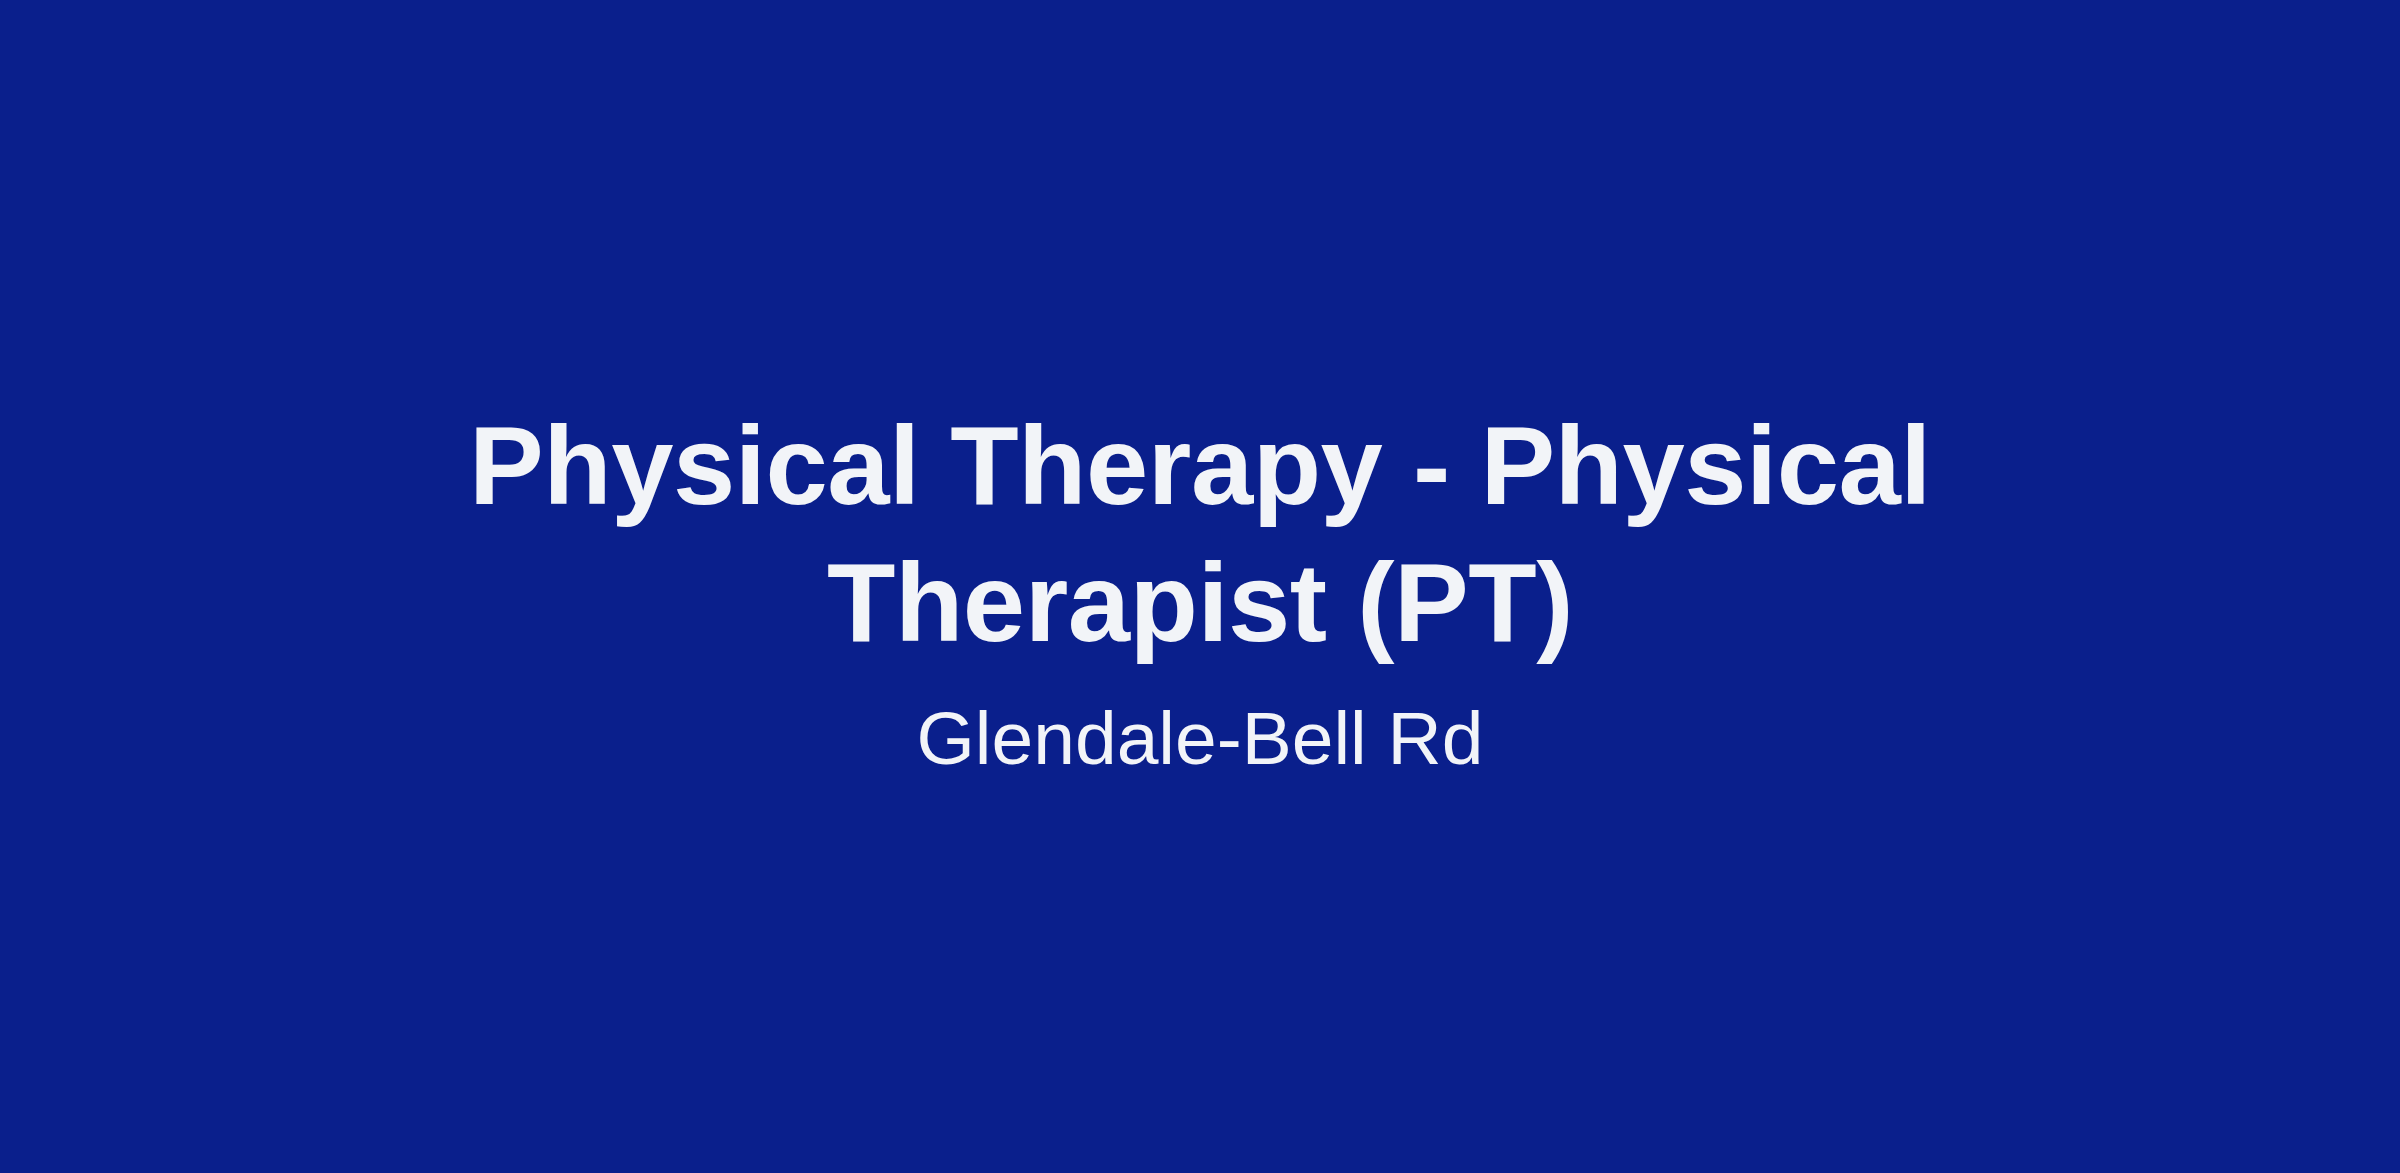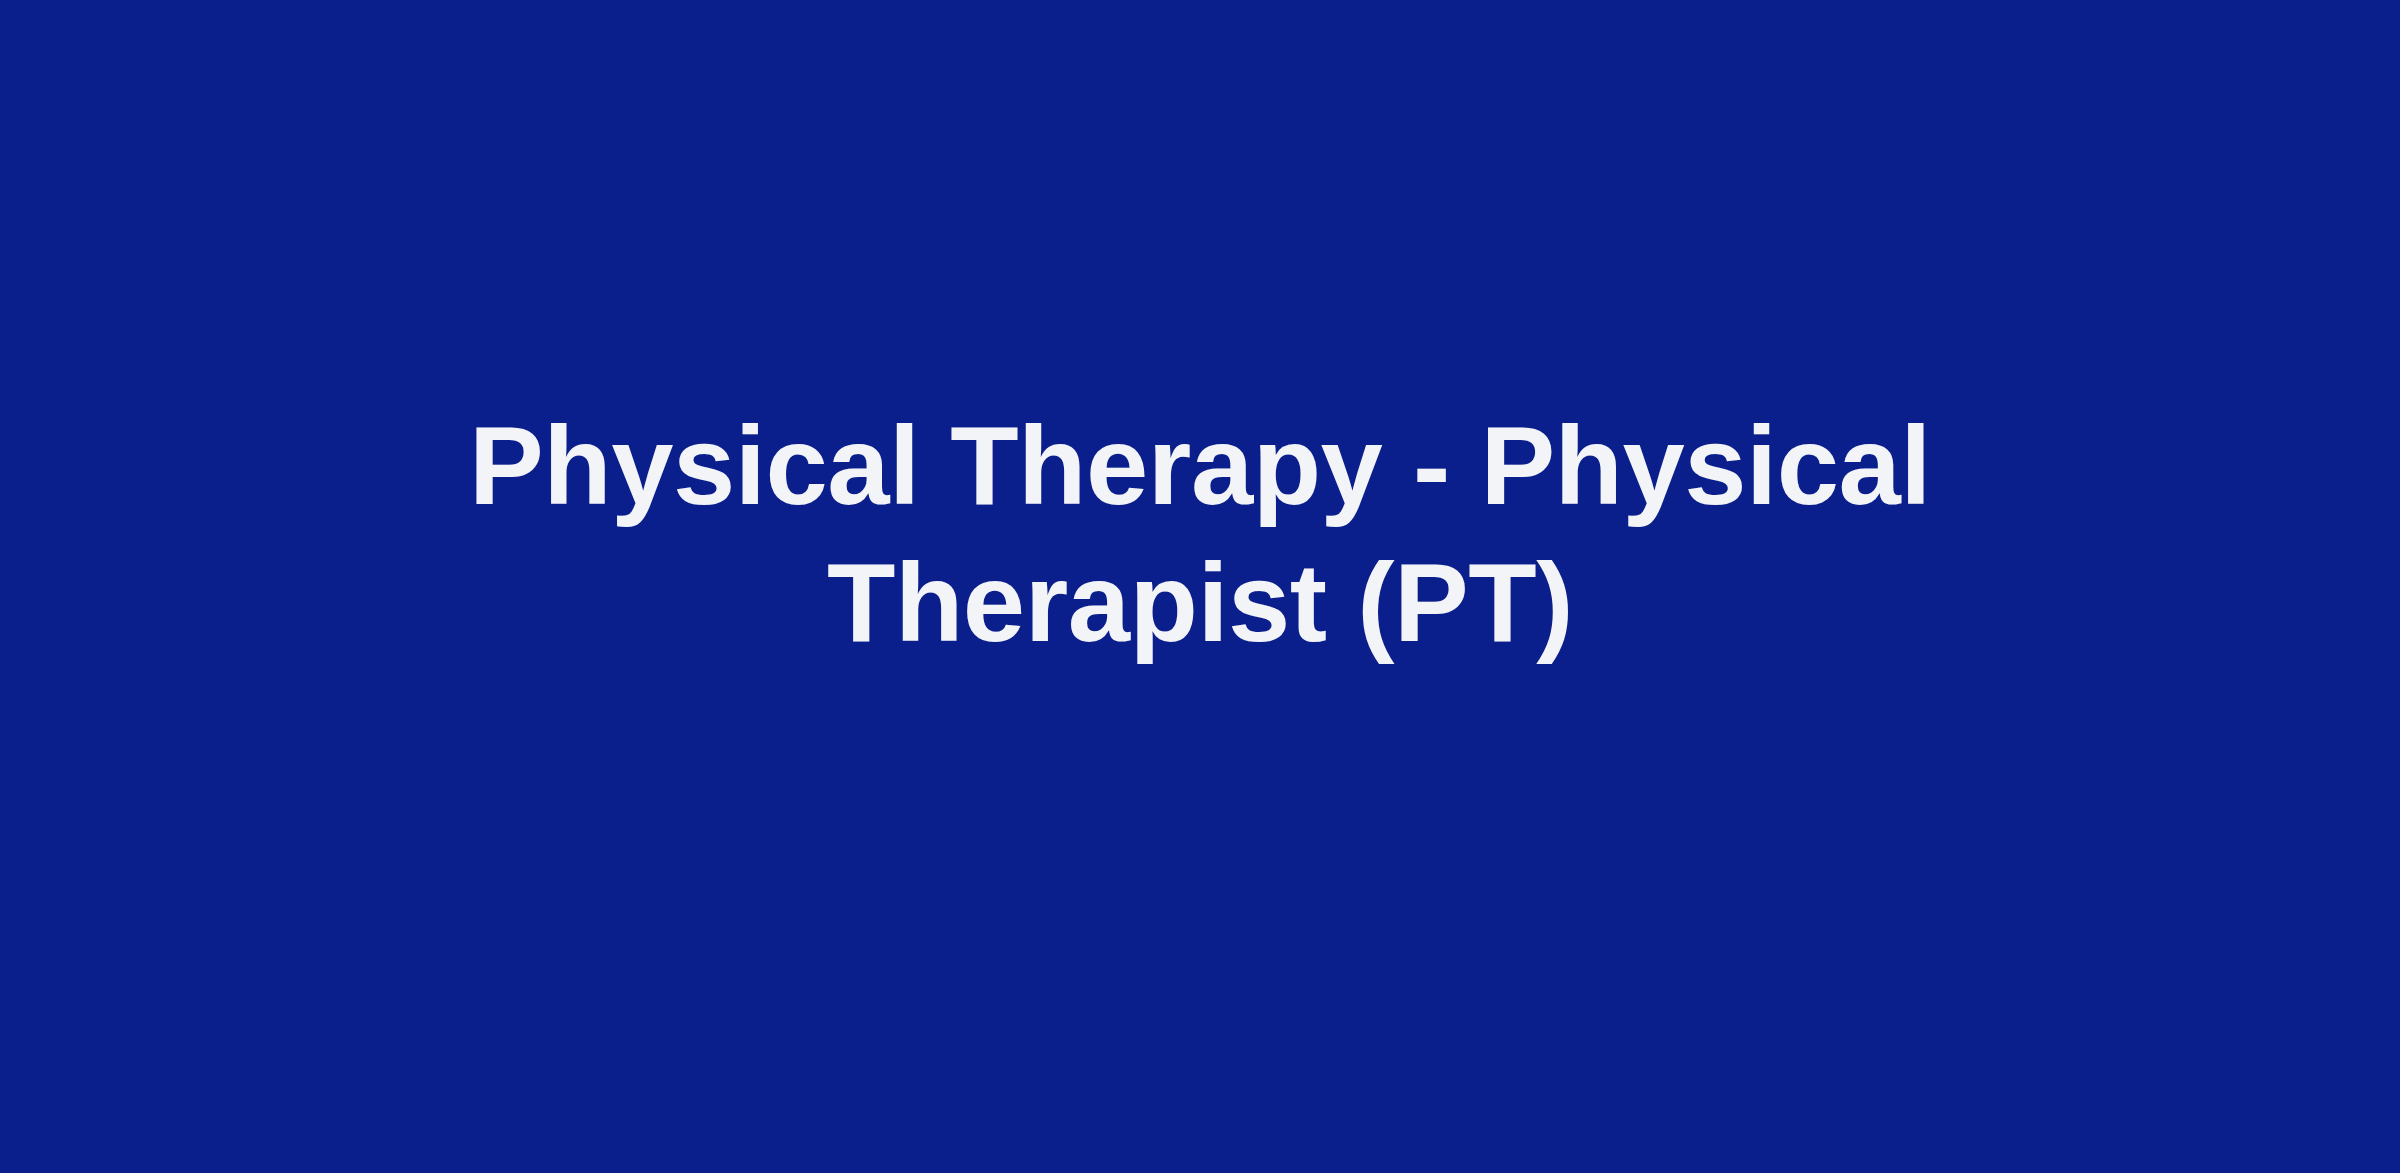--- a/index.html
+++ b/index.html
@@ -62,14 +62,15 @@
     color: #f2f4f8;
     text-align: center;
   }
 </style>
 </head>
 <body>
 
 <div class="slide">
   <div class="text-block">
     <h1 class="title">Physical Therapy - Physical Therapist (PT)</h1>
+    <h2 class="subtitle">Glendale-Bell Rd</h2>
   </div>
 </div>
 
 </body></html>

